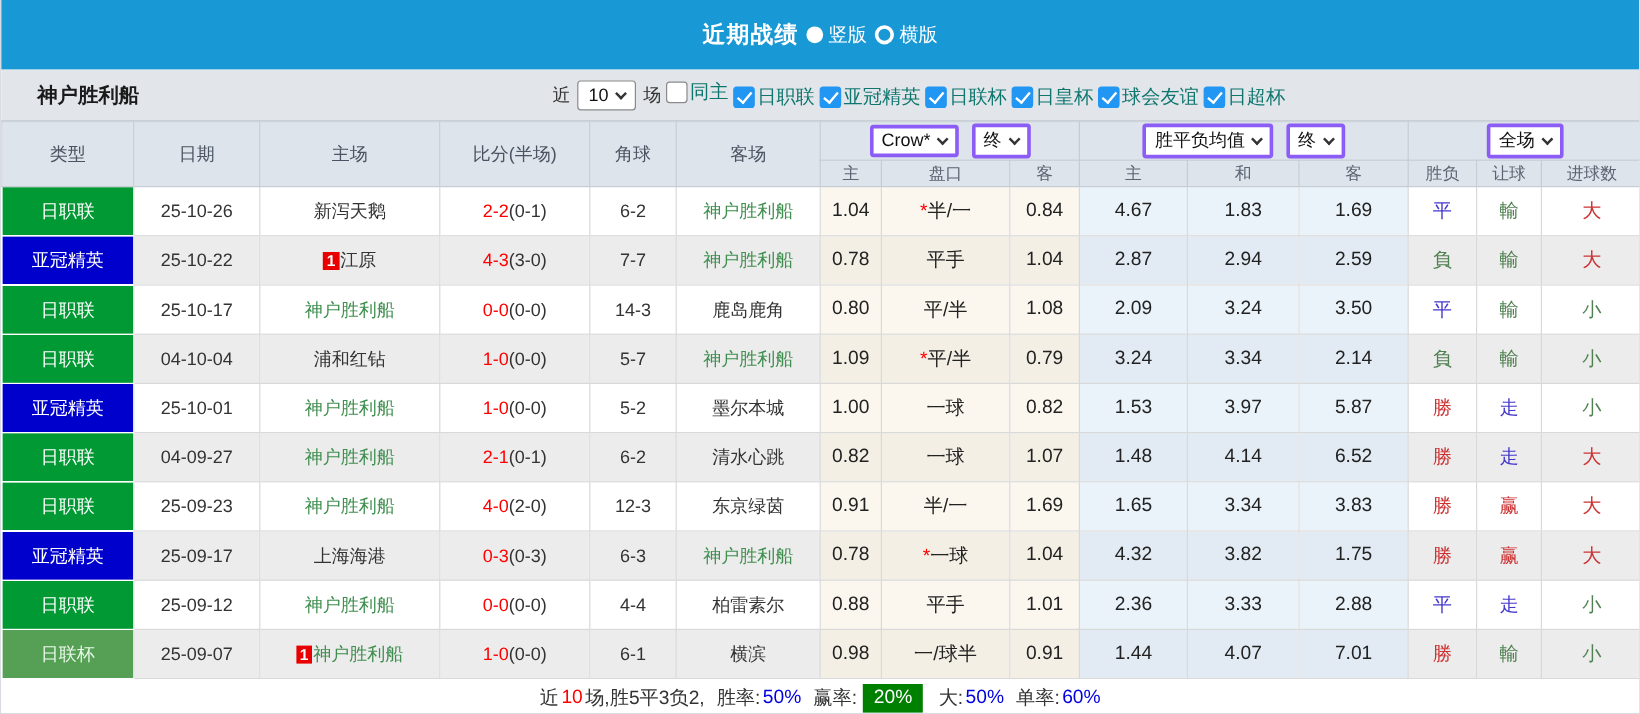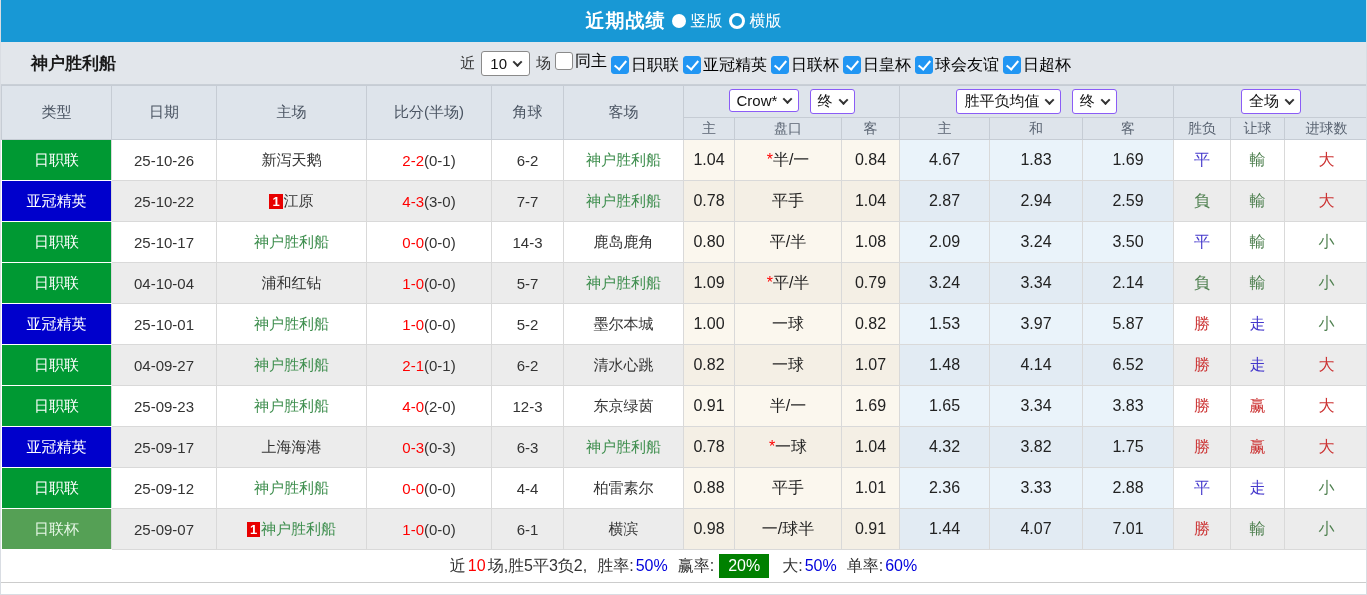--- a/index.html
+++ b/index.html
@@ -1,49 +1,49 @@
 <!DOCTYPE html>
 <html style="--titlebar-bg: #1898d5; --checkbox-blue: #2196f3; --league-green: #009933; --acl-blue: #0000cc; --cup-green: #55a055; --team-green: #3e8e4e; --score-red: #ff0000; --res-red: #cc3333; --res-green: #4f8050; --res-blue: #4438cc; --pct-blue: #0000dd; --summary-green: #008000;"><head>
 <meta charset="utf-8">
 <style>
   * { box-sizing: border-box; margin: 0; padding: 0; }
   html,body { width:1367px; height:595px; background:#fff; font-family:"Liberation Sans","DejaVu Sans",sans-serif; }
   .frame { width:1367px; height:595px; border:1px solid #d9dde3; border-top:none; overflow:hidden; background:#fff; }
 
   
-  .titlebar { height:42px; background:var(--titlebar-bg); display:flex; align-items:center; justify-content:center; color:#fff; }
+  .titlebar { height:58px; background:var(--titlebar-bg); display:flex; align-items:center; justify-content:center; color:#fff; }
   .titlebar .title { font-size:19px; font-weight:bold; letter-spacing:1px; }
   .radio { display:inline-block; width:14px; height:14px; border-radius:50%; margin:0 5px 0 6px; vertical-align:-2px; cursor:pointer; }
   .radio.solid { background:#fff; }
   .radio.ring { border:3px solid #fff; width:16px; height:16px; }
   .radio-label { font-size:16px; }
 
   
   .filterbar { height:43px; background:#e2e6eb; display:flex; align-items:center; border-bottom:1px solid #c9cfd6; }
   .team-name { font-size:17px; font-weight:bold; color:#1a1a1a; margin-left:30px; }
   .filters { margin-left:auto; margin-right:295px; display:flex; align-items:center; font-size:15px; color:#333; }
   .select-box { display:inline-flex; align-items:center; background:#fff; border:1px solid #8a8a8a; border-radius:3px; padding:3px 8px; margin:0 6px; font-size:15px; color:#111; cursor:pointer; }
   .chev { width:7px; height:7px; border-right:2px solid #333; border-bottom:2px solid #333; transform:rotate(45deg) translate(-1px,-1px); margin-left:7px; }
   .cb { display:inline-flex; align-items:center; cursor:pointer; margin-left:4px; }
   .cb .box { width:18px; height:18px; border:1px solid #8a8a8a; border-radius:3px; background:#fff; margin-right:2px; display:flex; justify-content:center; }
   .cb .box.checked { background:var(--checkbox-blue); border-color:var(--checkbox-blue); }
   .cb .box.checked::after { content:''; width:5px; height:10px; border:solid #fff; border-width:0 2.5px 2.5px 0; transform:rotate(40deg); margin-top:1px; }
-  .cb .lbl { font-size:16px; color:#000000; }
+  .cb .lbl { font-size:16px; color:#0f766e; }
 
   
   table { width:1367px; border-collapse:collapse; table-layout:fixed; }
   col.c-type{width:110px} col.c-date{width:105px} col.c-home{width:150px} col.c-score{width:125px}
   col.c-corner{width:72px} col.c-away{width:120px} col.c-oh{width:51px} col.c-hcap{width:107px}
   col.c-oa{width:58px} col.c-ah{width:90px} col.c-ad{width:93px} col.c-aa{width:91px}
   col.c-wdl{width:57px} col.c-let{width:54px} col.c-goal{width:84px}
 
   thead td { background:#dee4eb; border:1px solid #c6ccd4; color:#4a5462; font-size:15px; text-align:center; }
   thead tr.hrow-a td { height:32px; }
   thead tr.hrow-b td { height:22px; font-size:14px; color:#5a6472; }
-  thead .select-box { border:1px solid #8b5cf6; padding:2px 7px; margin:0 3px; background:#fff; }
+  thead .select-box { border:3px solid #8b5cf6; padding:2px 7px; margin:0 3px; background:#fff; }
 
   tbody td { height:41px; border:1px solid #d9d9d9; text-align:center; font-size:15px; color:#333; background:#fff; overflow:hidden; white-space:nowrap; }
   tbody tr:nth-child(even) td { background:#ececec; }
   tbody tr:nth-child(odd)  td.odds { background:#fbf7ee; }
   tbody tr:nth-child(even) td.odds { background:#f4efe5; }
   tbody tr:nth-child(odd)  td.avg  { background:#eaf3fa; }
   tbody tr:nth-child(even) td.avg  { background:#e2ebf3; }
   tbody td.odds, tbody td.avg { font-size:16px; color:#222; }
 
   tbody td.type { color:#fff; font-size:15px; border-color:#fff #d9d9d9 #fff #fff; }

